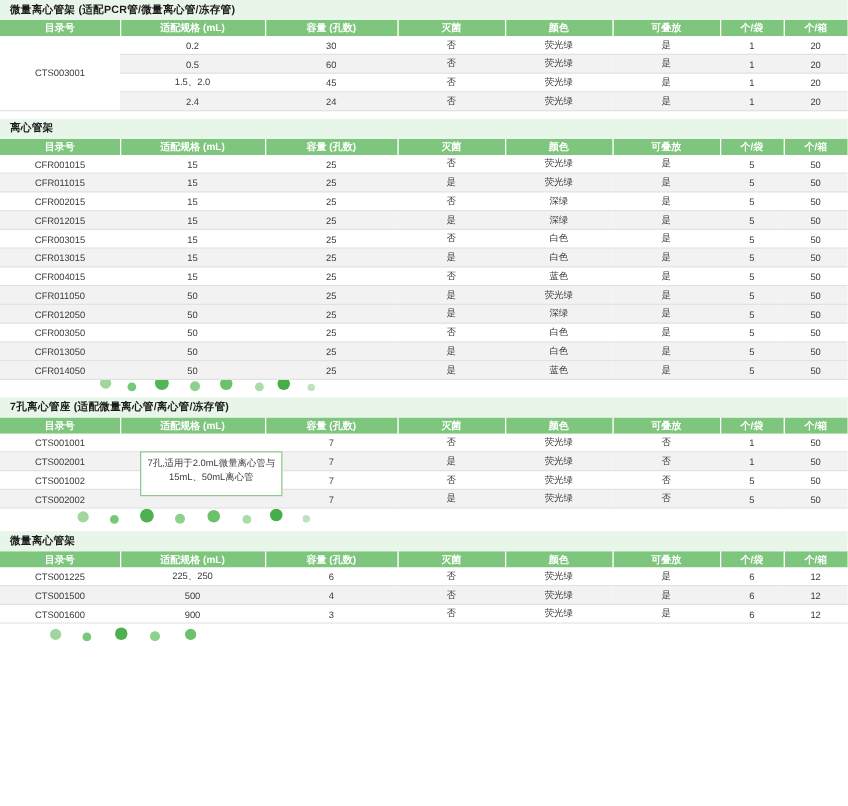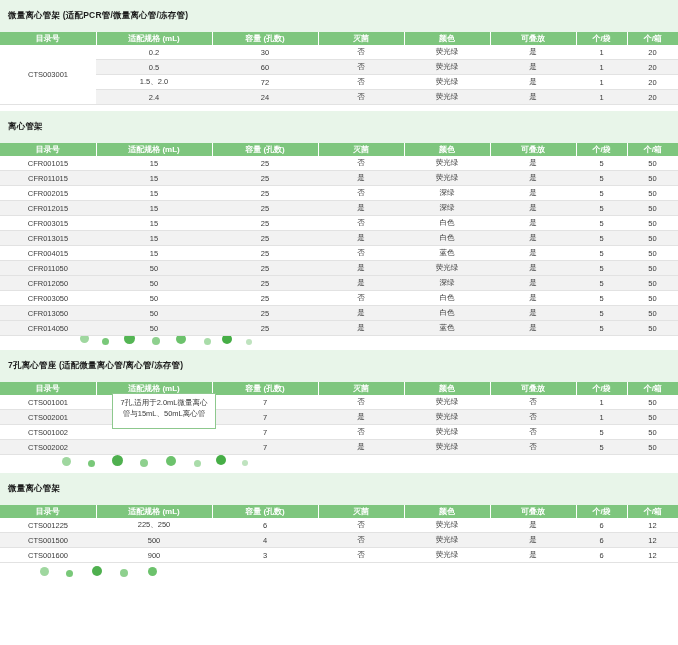--- a/index.html
+++ b/index.html
@@ -18,21 +18,21 @@
   .page {
     position: relative;
     width: 678px;
     height: 645px;
   }
   .section {
     position: relative;
   }
   .section-title-bar {
     position: relative;
-    height: 32px;
+    height: 16px;
     background: #e8f5e9;
     display: flex;
     align-items: center;
     padding-left: 8px;
     box-sizing: border-box;
   }
   .section-title-bar .title-text {
     font-size: 8.5px;
     font-weight: bold;
     color: #1c1c1c;
@@ -157,21 +157,21 @@
           <td>0.5</td>
           <td>60</td>
           <td>否</td>
           <td>荧光绿</td>
           <td>是</td>
           <td>1</td>
           <td>20</td>
         </tr>
         <tr class="plain">
           <td>1.5、2.0</td>
-          <td>72</td>
+          <td>45</td>
           <td>否</td>
           <td>荧光绿</td>
           <td>是</td>
           <td>1</td>
           <td>20</td>
         </tr>
         <tr class="alt">
           <td>2.4</td>
           <td>24</td>
           <td>否</td>
@@ -412,21 +412,21 @@
           <td></td>
           <td>7</td>
           <td>是</td>
           <td>荧光绿</td>
           <td>否</td>
           <td>5</td>
           <td>50</td>
         </tr>
       </tbody>
     </table>
-    <div class="note-box" style="left:112px; top:43px; width:104px; height:36px;">7孔,适用于2.0mL微量离心管与15mL、50mL离心管</div>
+    <div class="note-box" style="left:112px; top:43px; width:114px; height:36px;">7孔,适用于2.0mL微量离心管与15mL、50mL离心管</div>
   </div>
 
   <div class="deco" style="height:18px;">
     <span class="dot" style="left:62px; top:2px; width:9px; height:9px; background:#9fd79f;"></span>
     <span class="dot" style="left:88px; top:5px; width:7px; height:7px; background:#79c879;"></span>
     <span class="dot" style="left:112px; top:0px; width:11px; height:11px; background:#4fb04f;"></span>
     <span class="dot" style="left:140px; top:4px; width:8px; height:8px; background:#8ed08e;"></span>
     <span class="dot" style="left:166px; top:1px; width:10px; height:10px; background:#6cc26c;"></span>
     <span class="dot" style="left:194px; top:5px; width:7px; height:7px; background:#a9dca9;"></span>
     <span class="dot" style="left:216px; top:0px; width:10px; height:10px; background:#46ae46;"></span>

